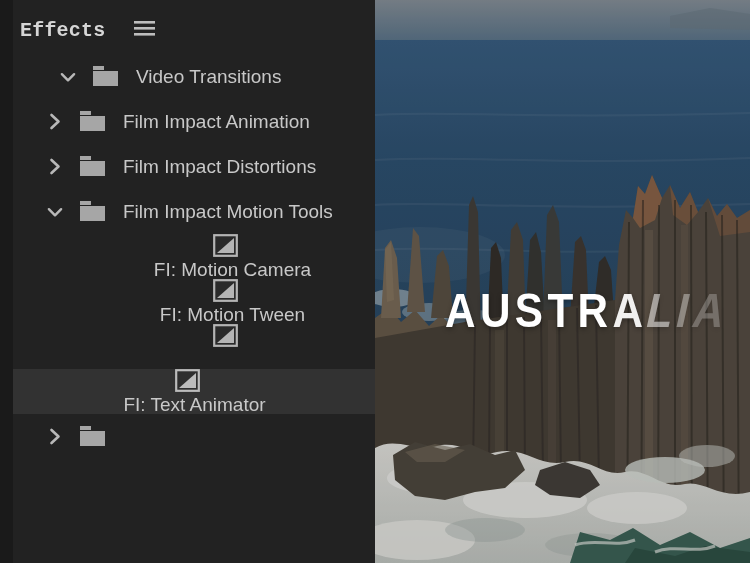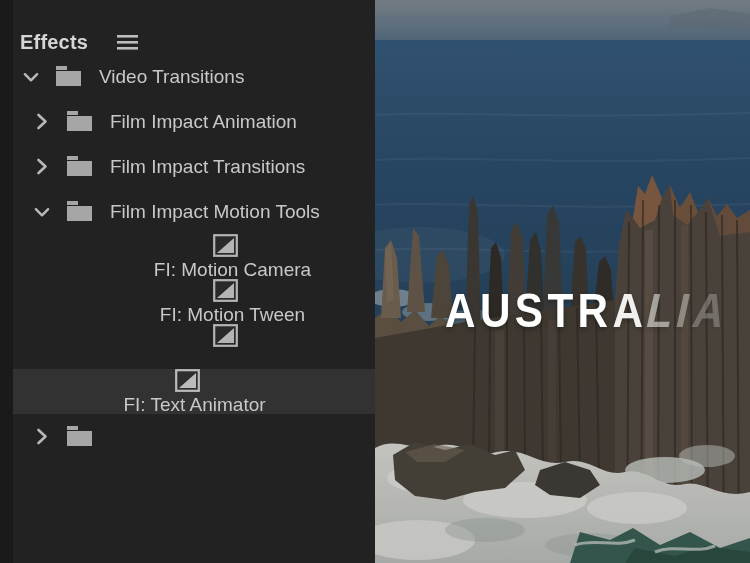--- a/index.html
+++ b/index.html
@@ -7,31 +7,31 @@
   body { font-family:"Liberation Sans", sans-serif; display:flex; }
 
   
   .effects-panel{
     position:relative; width:375px; height:563px; background:#222222; flex:0 0 375px;
   }
   .left-strip{
     position:absolute; left:0; top:0; width:13px; height:563px; background:#1a1a1a;
   }
   .panel-header{
-    display:flex; align-items:flex-end; height:54px; padding:6px 0 0 20px;
+    display:flex; align-items:center; height:54px; padding:6px 0 0 20px;font-family:Liberation Mono, monospace;
   }
   .panel-title{ font-size:20px; font-weight:700; color:#d6d6d6; letter-spacing:0.2px; }
   .menu-btn{ margin-left:28px; display:flex; align-items:center; cursor:pointer; background:none; border:none; }
   .tree{ position:relative; }
   .tree-row{
     height:45px; display:flex; align-items:center; color:#c8c8c8; font-size:19px;
     cursor:default; white-space:nowrap;
   }
-  .tree-row.lvl0{ padding-left:23px; }
-  .tree-row.lvl1{ padding-left:34px; }
+  .tree-row.lvl0{ padding-left:12px;margin-left:48px; }
+  .tree-row.lvl1{ padding-left:34px;margin-left:13px; }
   .tree-row.lvl2{ padding-left:90px;flex-direction:column; }
   .tree-row.selected{
     background:linear-gradient(to right, rgba(0,0,0,0) 0 13px, #323232 13px 100%);
     padding-left:14px;
   }
   .chev{ width:16px; display:flex; justify-content:center; margin-right:16px; flex:0 0 16px; }
   .foldico{ margin-right:16px; display:flex; flex:0 0 28px; }
   .fxico{ margin-right:14px; display:flex; flex:0 0 25px; }
   .row-label{ color:#c8c8c8; }
 
@@ -104,21 +104,21 @@
         <svg width="12" height="17" viewBox="0 0 12 17">
             <polyline points="2.5,2 9.5,8.5 2.5,15" fill="none" stroke="#b8b8b8" stroke-width="2.6" stroke-linecap="round" stroke-linejoin="round"></polyline>
           </svg>
       </span>
       <span class="foldico">
         <svg width="28" height="21" viewBox="0 0 28 21">
           <rect x="1" y="0" width="11" height="4" fill="#a6a6a6"></rect>
           <rect x="1" y="5" width="25" height="15" fill="#a6a6a6"></rect>
         </svg>
       </span>
-      <span class="row-label">Film Impact Transitions</span>
+      <span class="row-label">Film Impact Distortions</span>
     </div>
 
     <div class="tree-row lvl1">
       <span class="chev">
         <svg width="17" height="16" viewBox="0 0 17 16">
             <polyline points="2,5 8.5,11.5 15,5" fill="none" stroke="#b8b8b8" stroke-width="2.6" stroke-linecap="round" stroke-linejoin="round"></polyline>
           </svg>
       </span>
       <span class="foldico">
         <svg width="28" height="21" viewBox="0 0 28 21">

